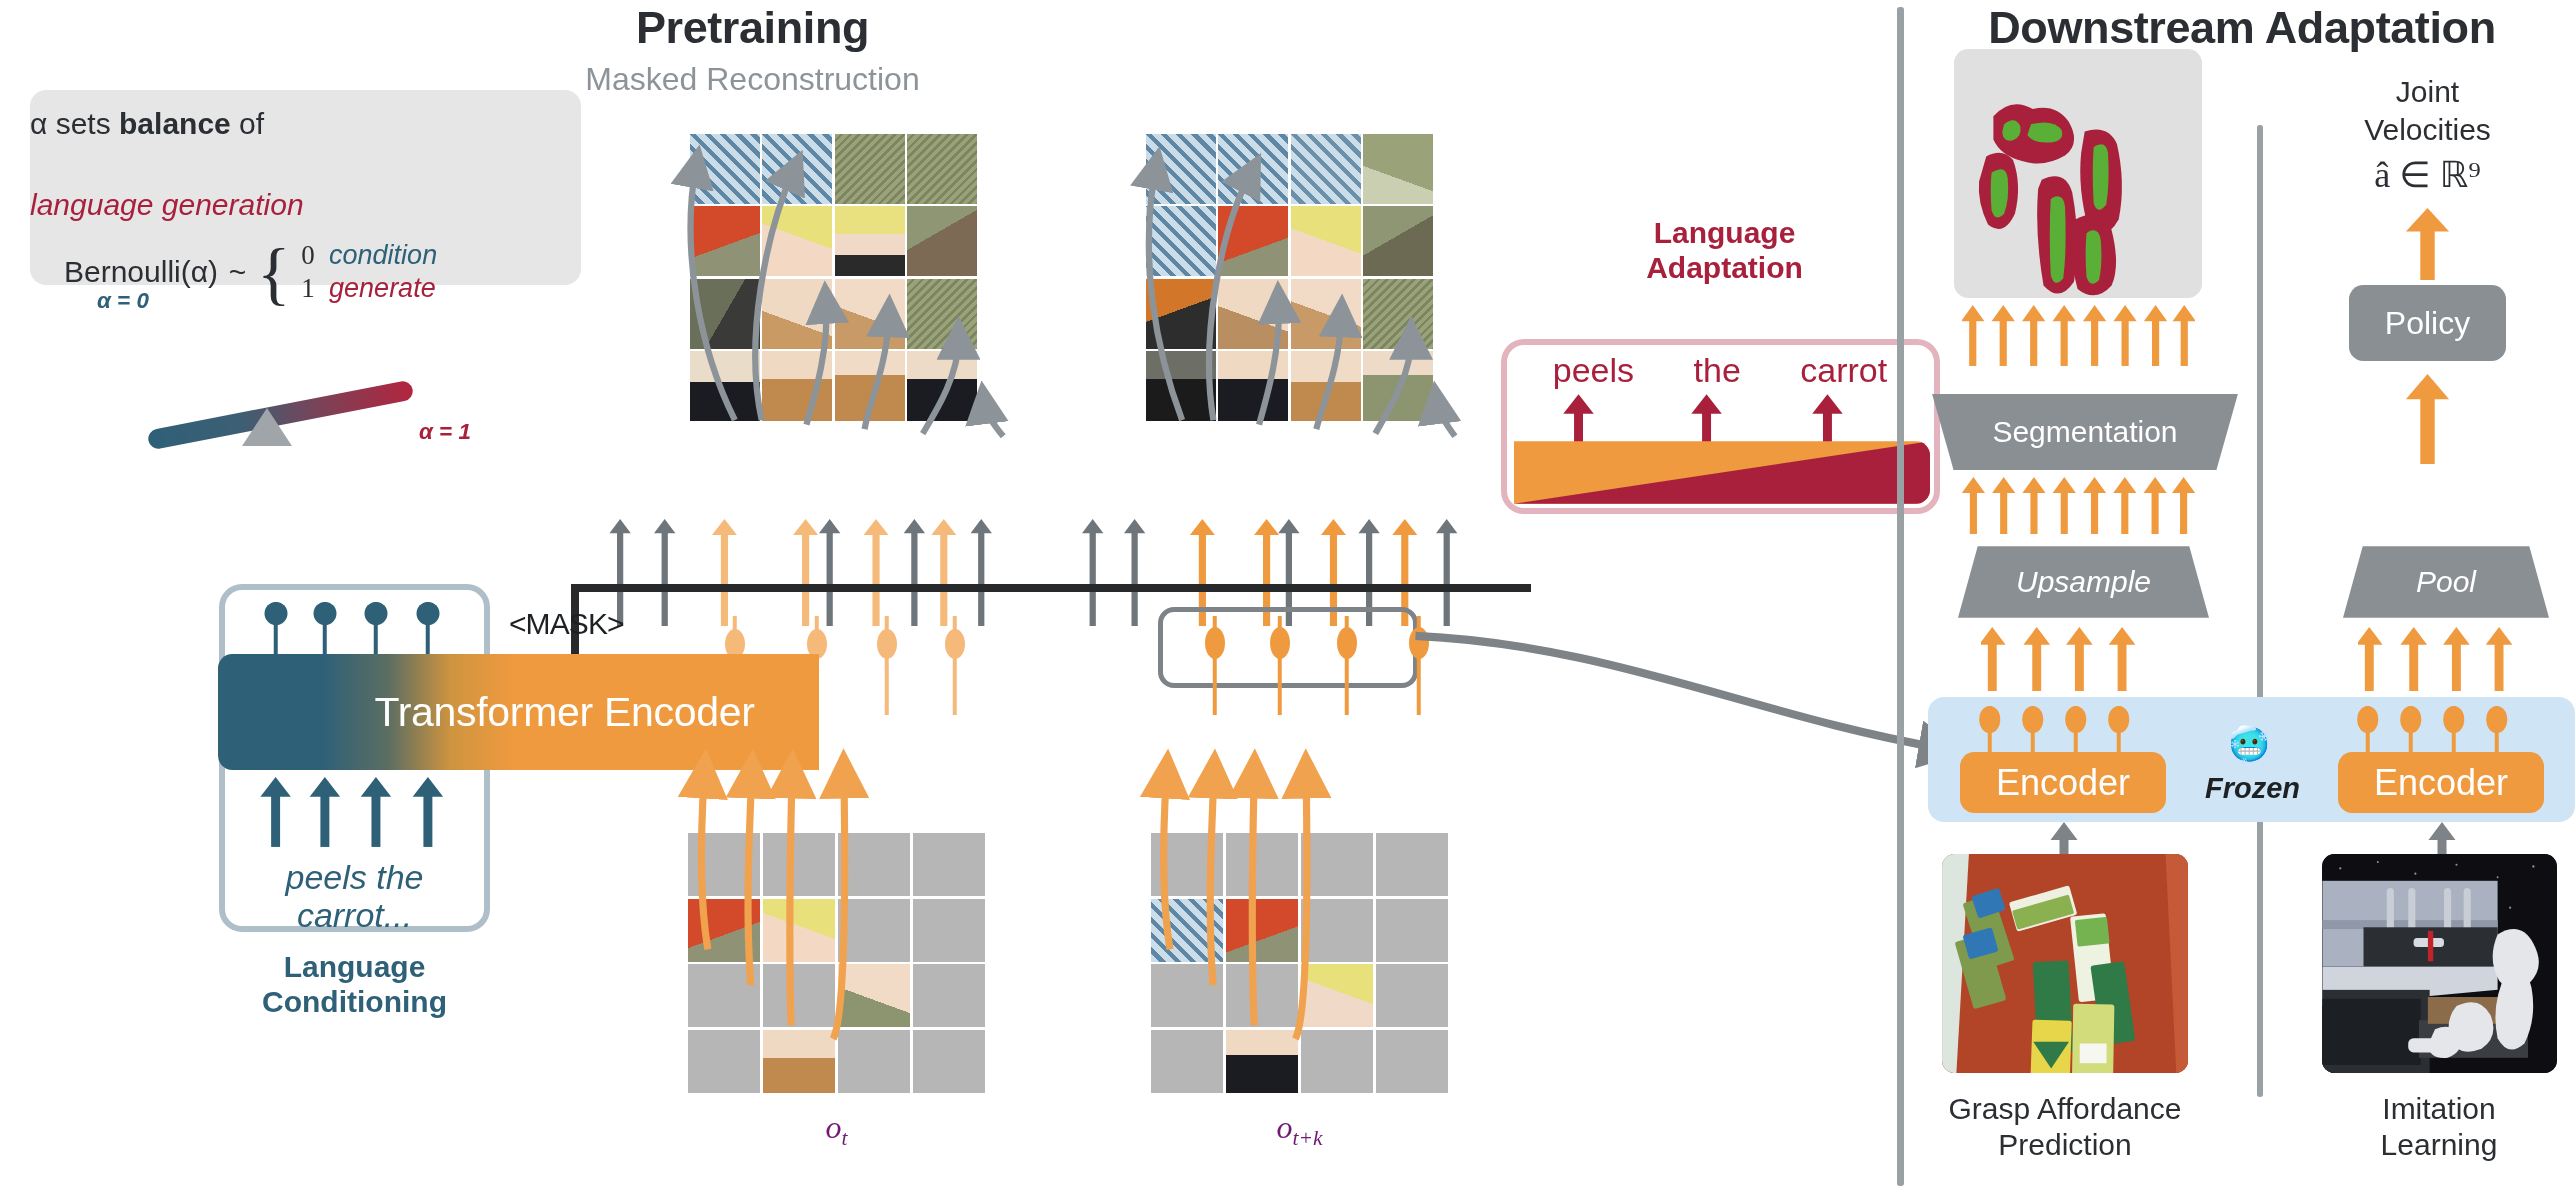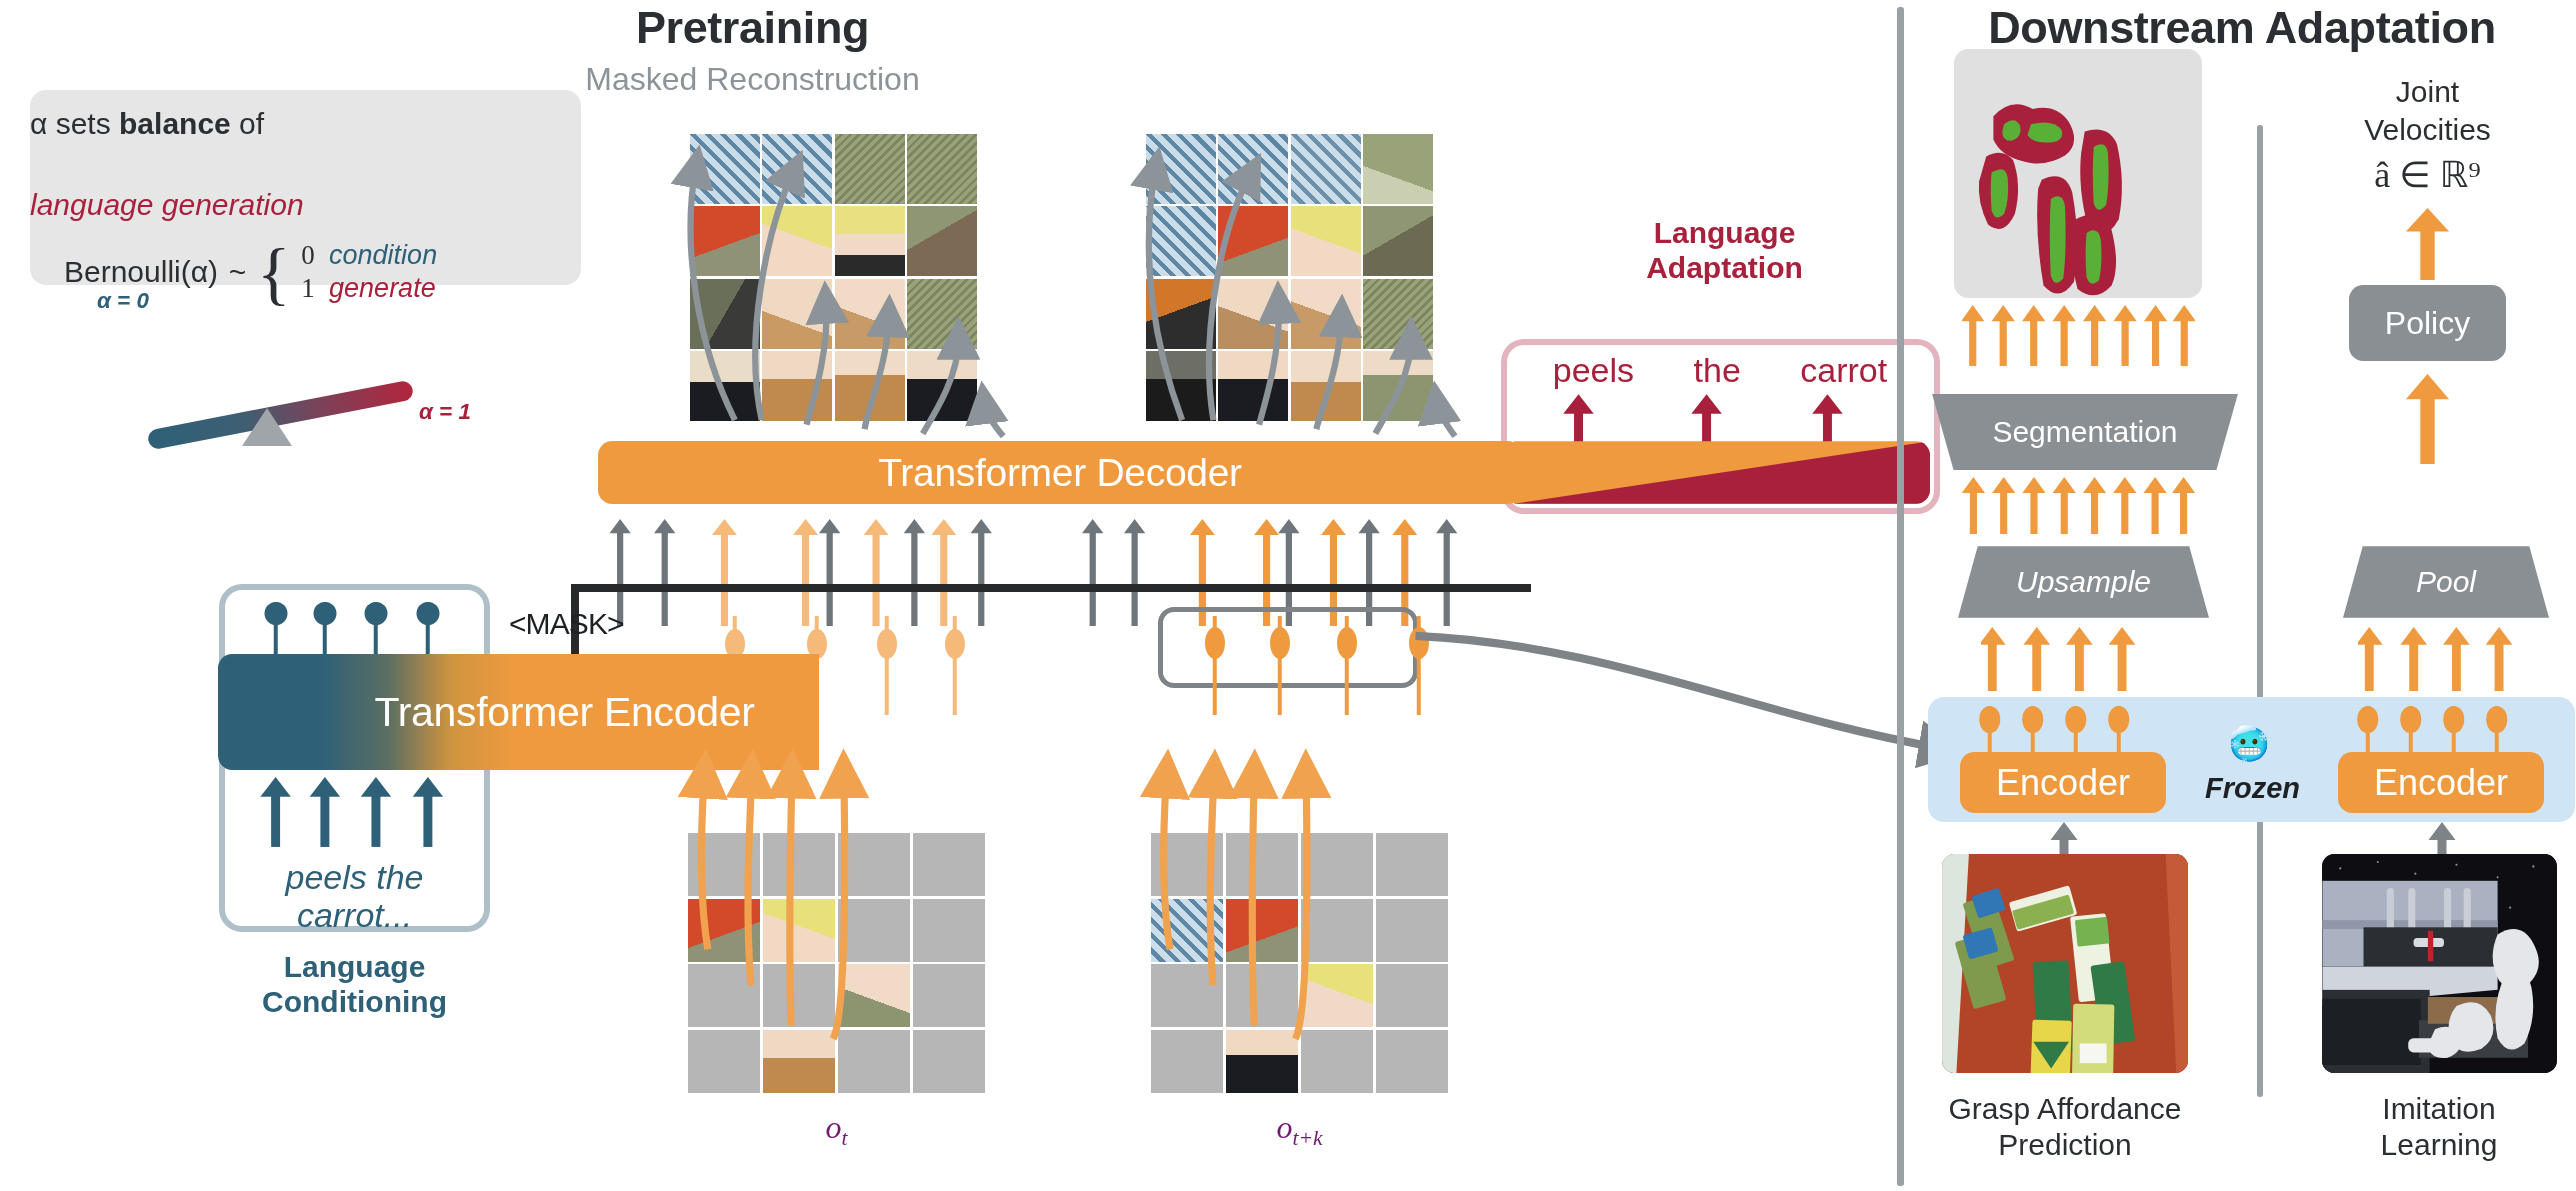--- a/index.html
+++ b/index.html
@@ -144,21 +144,21 @@
         <span class="brace-word crimson-txt">generate</span>
       </span>
     </span>
   </div>
   <div class="abs alpha-tag teal-txt" style="left:97px; top:288px;">α = 0</div>
 
   <div class="abs" style="left:146px; top:405px; width:269px; transform:rotate(-11deg);">
     <div class="seesaw-beam"></div>
   </div>
   <div class="abs seesaw-pivot" style="left:242px; top:408px;"></div>
-  <div class="abs alpha-tag crimson-txt" style="left:419px; top:399px;">α = 1</div>
+  <div class="abs alpha-tag crimson-txt" style="left:419px; top:419px;">α = 1</div>
 
   <div class="abs grid4" style="left:690px; top:134px; width:287px; height:287px;">
     <div class="cellimg" style="background:
       repeating-linear-gradient(45deg,#c9dce8 0 6.3px,#5d87a4 6.3px 10.7px),#bcd3e2;"></div>
     <div class="cellimg" style="background:
       repeating-linear-gradient(45deg,#cbdde9 0 6.3px,#5d87a4 6.3px 10.7px),#bcd3e2;"></div>
     <div class="cellimg" style="background:
       repeating-linear-gradient(135deg,#9aa27a 0 3.6px,#7d8560 3.6px 6.3px);"></div>
     <div class="cellimg" style="background:
       repeating-linear-gradient(135deg,#99a179 0 3.6px,#7c8460 3.6px 6.3px);"></div>
@@ -281,21 +281,20 @@
     </g>
   </svg>
 
   <div class="abs" style="left:1514px; top:441px; width:416px; height:63px; border-radius:0 14.3px 14.3px 0; overflow:hidden;">
     <svg width="416" height="63" viewBox="0 0 465 70">
       <path d="M0,0 H465 V70 H0 Z" fill="#EF9A3E"></path>
       <path d="M465,0 L465,70 L0,70 Z" fill="#A8203C"></path>
     </svg>
   </div>
 
-  <div class="abs bar bar-decoder" style="left:598px; top:441px; width:924px; height:63px;">Transformer Decoder</div>
 
   <svg class="abs" width="949" height="107" style="left:587px; top:519px;" viewBox="0 0 1060 120">
     <g>
 
       <g fill="#6e767b">
         <g transform="translate(35,0)">
             <rect x="-3.5" y="12" width="7" height="108"></rect>
             <path d="M-12,16 L0,0 L12,16 z"></path>
           </g>
         <g transform="translate(85,0)">

